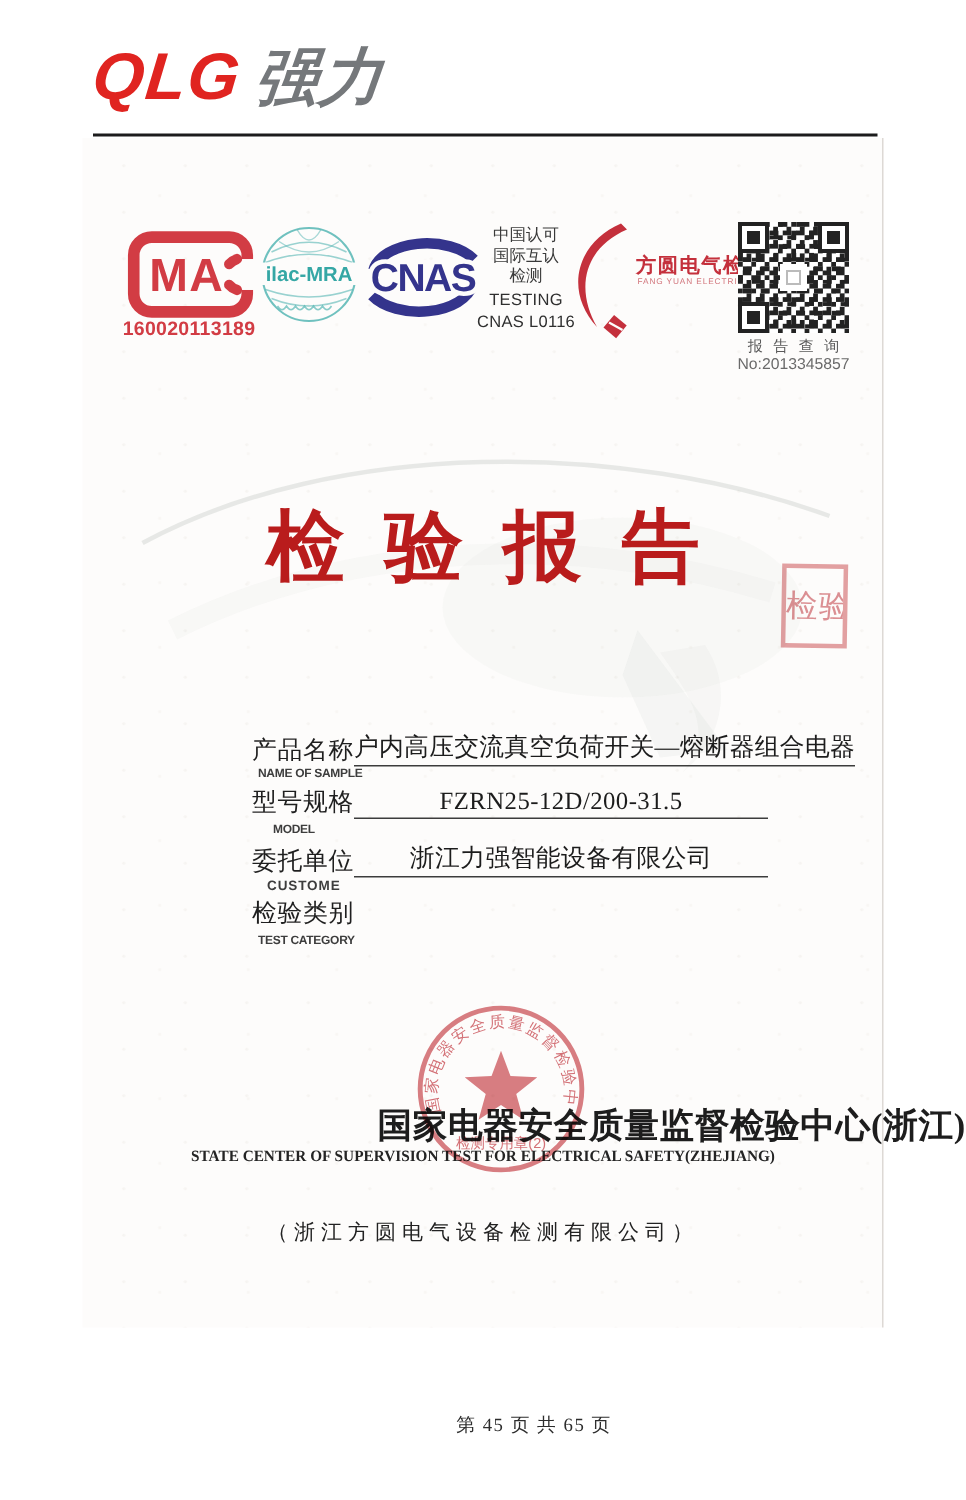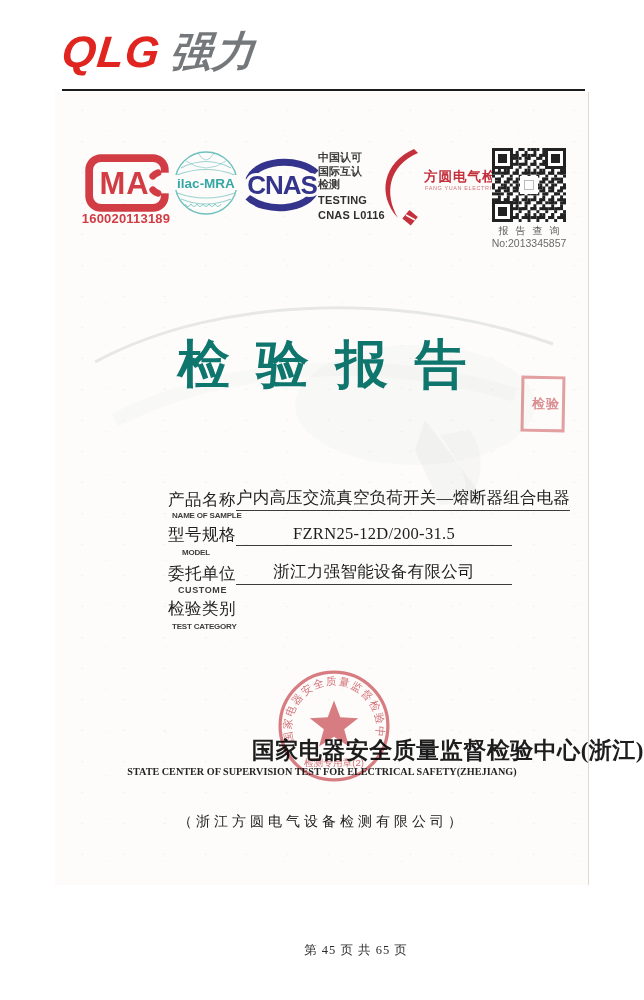--- a/index.html
+++ b/index.html
@@ -22,43 +22,43 @@
     font-family:"Liberation Sans","DejaVu Sans",sans-serif;
     font-weight:bold; font-style:italic; font-size:44px; letter-spacing:1px; }
   .logo .en { color:#e02420; transform:skewX(-6deg); }
   .logo .cn { color:#75787b; margin-left:10px; transform:skewX(-6deg); font-size:42px; }
   .rule { left:62px; top:89px; width:523px; height:2px; background:#1c1c1c; }
 
   
   .cma-num { left:76px; top:211px; width:100px; text-align:center; color:#d23c44;
     font-family:"Liberation Sans",sans-serif; font-weight:bold; font-size:13px; letter-spacing:.2px; }
   .cnas-text { left:318px; top:151px; color:#3a3a3a; font-size:11px; line-height:13.5px;
-    font-family:"Liberation Sans",sans-serif; font-weight:bold; }
+    font-family:"Liberation Sans",sans-serif; font-weight:normal;text-align:center; }
   .cnas-text .b { font-size:11px; letter-spacing:.2px; color:#2f2f2f; margin-top:2px; }
   .fy-name { left:424px; top:168px; color:#c4303c; font-weight:bold; font-size:13.5px;
     letter-spacing:1px; font-family:"Liberation Sans",sans-serif; white-space:nowrap; }
   .fy-name-en { left:425px; top:185px; color:#d2767d; font-size:5.5px; letter-spacing:.6px;
     font-family:"Liberation Sans",sans-serif; white-space:nowrap; }
   .qr-caption { left:486px; top:224px; width:86px; text-align:center; color:#5a5a5a;
     font-size:10px; letter-spacing:7px; text-indent:7px; }
   .qr-number { left:486px; top:237px; width:86px; text-align:center; color:#6a6a6a;
     font-size:10.5px; font-family:"Liberation Sans",sans-serif; }
 
   
   .title-cn { left:0; top:330px; width:644px; text-align:center; font-size:52px;
-    font-weight:bold; color:#0f766e; letter-spacing:.52em; text-indent:.52em; white-space:nowrap; }
+    font-weight:bold; color:#b91c1c; letter-spacing:.52em; text-indent:.52em; white-space:nowrap; }
   .title-en { left:0; top:392px; width:644px; text-align:center; font-size:25px;
     font-weight:bold; color:#2b2b2b; letter-spacing:3px; }
 
   
   .sq-stamp { left:521px; top:376px; width:44px; height:56px;
     border:3px solid rgba(205,85,90,.55); transform:rotate(1deg);
     display:flex; align-items:center; justify-content:center; overflow:hidden;
     mix-blend-mode:multiply; }
-  .sq-stamp span { font-size:13px; font-weight:bold; color:rgba(198,72,78,.6);
+  .sq-stamp span { font-size:21px; font-weight:normal; color:rgba(198,72,78,.6);
     letter-spacing:1px; white-space:nowrap; transform:translateX(3px);text-align:center; }
 
   
   .field { left:168px; width:344px; display:flex; align-items:flex-end; }
   .field .lbl { font-size:16.5px; color:#1f1f1f; white-space:nowrap; letter-spacing:.5px; }
   .field .val { flex:1; border-bottom:1px solid #3c3c3c; font-size:16.5px; color:#1c1c1c;
     text-align:center; white-space:nowrap; padding-bottom:1px; letter-spacing:.3px; }
   .field .val.fill { text-align:left; letter-spacing:.2px; }
   .sublbl { left:172px; font-size:8px; font-weight:bold; color:#3d3d3d;
     font-family:"Liberation Sans",sans-serif; letter-spacing:-.2px; }

